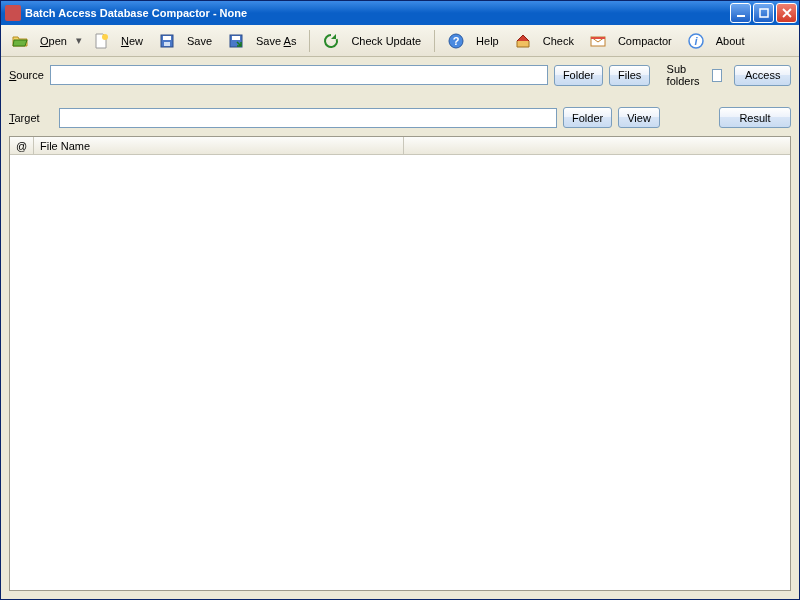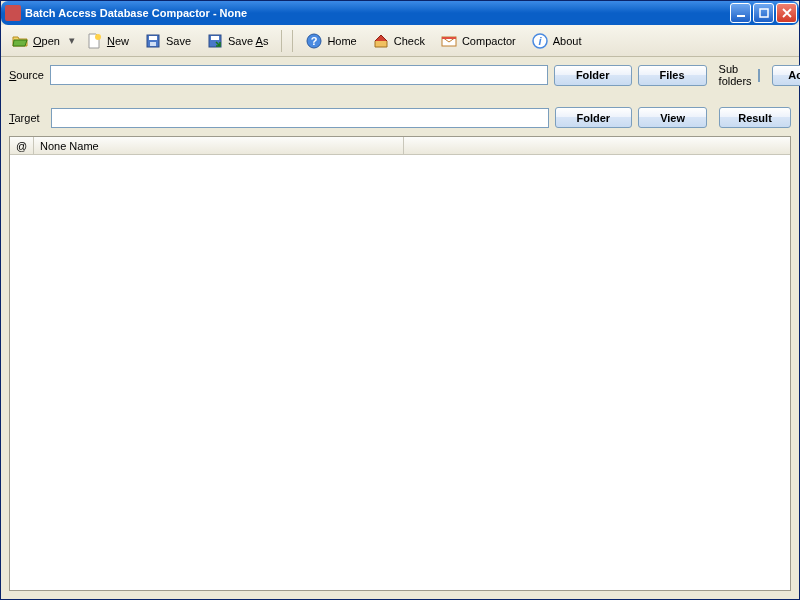--- a/index.html
+++ b/index.html
@@ -4,58 +4,58 @@
 <style>
 * { box-sizing: border-box; margin: 0; padding: 0; font-family: Tahoma, sans-serif; font-size: 11px; }
 body { background: #ece9d8; width: 800px; height: 600px; overflow: hidden; }
 
 .window { width: 800px; height: 600px; border: 1px solid #0a246a; background: #ece9d8; display: flex; flex-direction: column; }
 
 .titlebar {
   height: 24px;
   background: linear-gradient(to bottom, #3b8ae6 0%, #0a5fc7 50%, #0a5fc7 100%);
   display: flex; align-items: center; padding: 0 2px 0 4px;
-  color: white; font-weight: bold; border-radius: 7px;
+  color: white; font-weight: bold;
 }
 .titlebar .app-icon { width: 16px; height: 16px; background: #c94e4e; border-radius: 2px; margin-right: 4px; display:inline-block; }
 .titlebar .title { flex: 1; font-size: 11px; }
 .titlebar .winbtns { display: flex; gap: 2px; }
 .titlebar .winbtn {
   width: 21px; height: 20px; border: 1px solid #fff; border-radius: 3px;
   background: linear-gradient(to bottom,#6fa8f0,#1c60c7);
   display: flex; align-items: center; justify-content: center; color:white;
   cursor: pointer;
 }
 .titlebar .winbtn.close { background: linear-gradient(to bottom,#f08070,#d23a28); }
 .titlebar .winbtn svg { width:10px; height:10px; }
 
 .toolbar {
   height: 32px; background: linear-gradient(to bottom,#f7f5ec,#e9e5d6);
   border-bottom: 1px solid #c0bca6; display: flex; align-items: center; padding: 0 4px; gap: 2px;
 }
 .tbtn {
-  display: flex; align-items: center; gap: 5px; padding: 3px 6px; border: 1px solid transparent; border-radius: 3px; cursor: pointer;
+  display: flex; align-items: center; gap: 12px; padding: 3px 6px; border: 1px solid transparent; border-radius: 3px; cursor: pointer;
 }
 .tbtn .ico { width:16px; height:16px; display:inline-flex; align-items:center; justify-content:center; }
 .tbtn .lbl u { text-decoration: underline; }
 .tsep { width:1px; height:22px; background:#c0bca6; margin:0 4px; }
 .dropdown-arrow { width:8px; color:#555; }
 
 .params { padding: 6px 8px; display:flex; flex-direction:column; gap:20px; }
 .row { display:flex; align-items:center; gap:6px; }
 .row .lbl { width:44px; text-align:left; }
 .row input[type=text] {
   height:20px; border:1px solid #7b9ebd; background:#fff; padding:0 4px; outline:none;
 }
 .row .txt-source { flex:0 0 498px; }
 .row .txt-target { flex:0 0 498px; }
 .btn {
-  height:21px; padding: 0 21px; border:1px solid #7b9ebd; border-radius:3px;
+  height:21px; padding: 0 8px; border:1px solid #7b9ebd; border-radius:3px;
   background: linear-gradient(to bottom,#ffffff,#eef3fb 45%,#d9e6f7 46%,#c9dbf1);
-  cursor:pointer; display:inline-flex; align-items:center; justify-content:center;font-weight:bold;
+  cursor:pointer; display:inline-flex; align-items:center; justify-content:center;
 }
 .btn.wide { width:72px; }
 .chk { width:13px; height:13px; border:1px solid #7b9ebd; background:#fff; display:inline-block; cursor:pointer; }
 .spacer { flex:1; }
 
 .grid {
   margin: 2px 8px 8px 8px; flex:1; border:1px solid #9d9a8c; background:#fff; display:flex; flex-direction:column;
 }
 .grid-header {
   height:18px; display:flex; border-bottom:1px solid #c9c7ba;
@@ -132,29 +132,38 @@
       <span class="ico">
         <svg viewBox="0 0 16 16">
             <rect x="2" y="2" width="12" height="12" fill="#4a78c8" stroke="#2a4a88"></rect>
             <rect x="4" y="3" width="8" height="4" fill="#fff"></rect>
             <path d="M9 9l4 4M13 9v4h-4" stroke="#1a7a1a" stroke-width="1.5" fill="none"></path>
           </svg>
       </span>
       <span class="lbl">Save <u>A</u>s</span>
     </div>
     <div class="tsep"></div>
+    <div class="tbtn">
+      <span class="ico">
+        <svg viewBox="0 0 16 16">
+            <path d="M8 2a6 6 0 1 0 5.7 4.1" fill="none" stroke="#2a8a2a" stroke-width="2"></path>
+            <path d="M13 1v5h-5z" fill="#2a8a2a"></path>
+          </svg>
+      </span>
+      <span class="lbl">Check Update</span>
+    </div>
     <div class="tsep"></div>
     <div class="tbtn">
       <span class="ico">
         <svg viewBox="0 0 16 16">
             <circle cx="8" cy="8" r="7" fill="#4a8ae0" stroke="#2a5aa0"></circle>
             <text x="8" y="12" text-anchor="middle" fill="#fff" font-size="10" font-weight="bold">?</text>
           </svg>
       </span>
-      <span class="lbl">Home</span>
+      <span class="lbl">Help</span>
     </div>
     <div class="tbtn">
       <span class="ico">
         <svg viewBox="0 0 16 16">
             <path d="M2 8l6-6 6 6v6H2z" fill="#f0c060" stroke="#a07020"></path>
             <path d="M2 8l6-6 6 6" fill="#d04030" stroke="#902010"></path>
           </svg>
       </span>
       <span class="lbl">Check</span>
     </div>
@@ -197,19 +206,19 @@
       <button class="btn">Folder</button>
       <button class="btn">View</button>
       <span class="spacer"></span>
       <button class="btn wide">Result</button>
     </div>
   </div>
 
   <div class="grid">
     <div class="grid-header">
       <div class="gh at">@</div>
-      <div class="gh fn">None Name</div>
+      <div class="gh fn">File Name</div>
       <div class="gh tail"></div>
     </div>
     <div class="grid-body"></div>
   </div>
 
 </div>
 
 </body></html>

